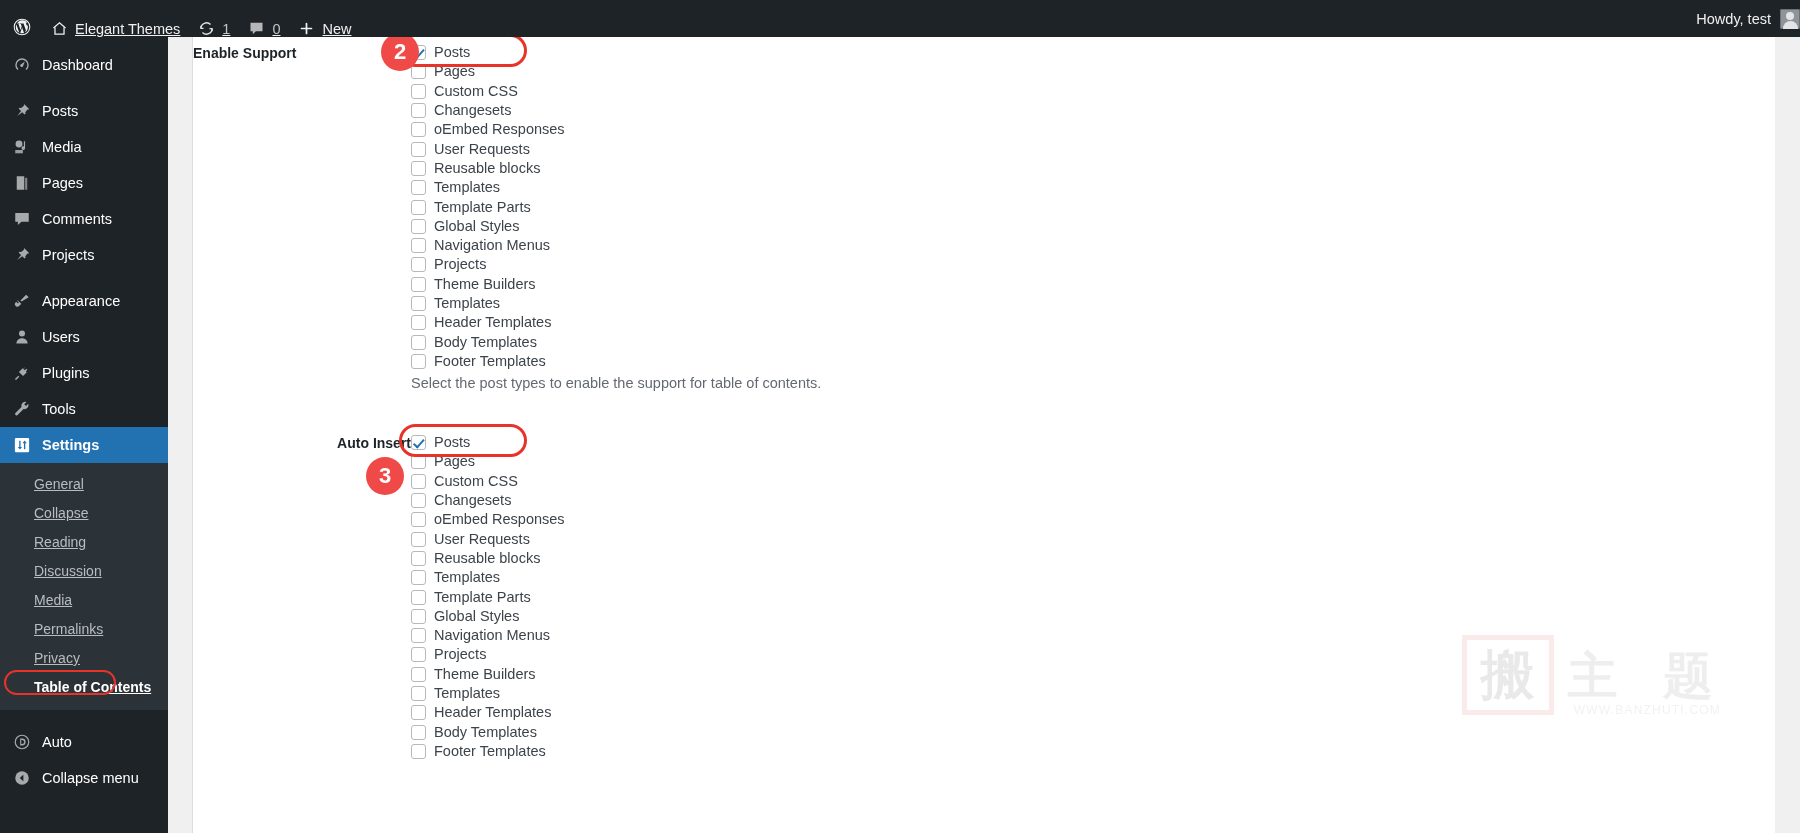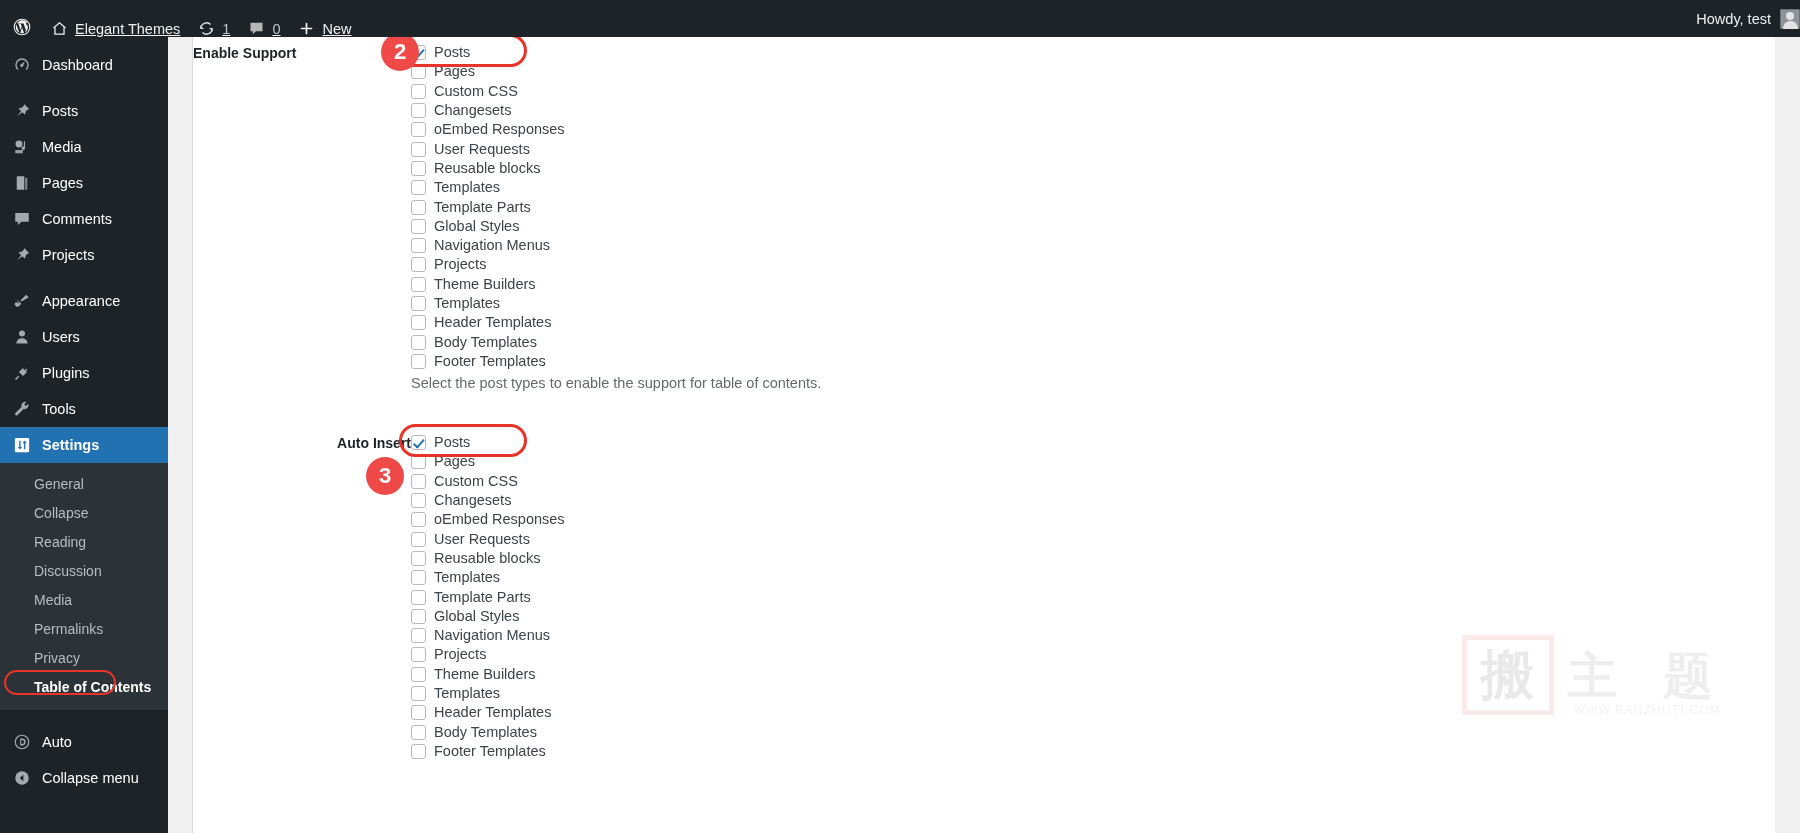--- a/index.html
+++ b/index.html
@@ -51,21 +51,21 @@
   .menu-item.current { background:#2271b1; color:#fff; font-weight:600; }
   .menu-item.current .mi-icon { color:#fff; }
   .menu-item.current::after{
     content:""; position:absolute; right:-8px; top:50%; transform:translateY(-50%);
     width:0;height:0; border-top:8px solid transparent; border-bottom:8px solid transparent;
     border-right:8px solid #f0f0f1;
   }
   .menu-gap { height:10px; }
   .submenu { background:#2c3338; padding:7px 0 8px 0; }
   .submenu .sub-item {
-    display:block; padding:6px 4px 6px 34px; color:#b9bcc0; font-size:14px; line-height:17px;
+    display:block; padding:6px 4px 6px 34px; color:#b9bcc0; font-size:14px; line-height:17px;text-decoration:underline;
   }
   .submenu .sub-item.active {
     color:#fff; font-weight:700;
   }
   .sb-bottom { margin-top:4px; }
 
   
   .toc-wrap { position:relative; }
   .toc-ring {
     position:absolute; left:4px; top:-3px; width:112px; height:25px;

